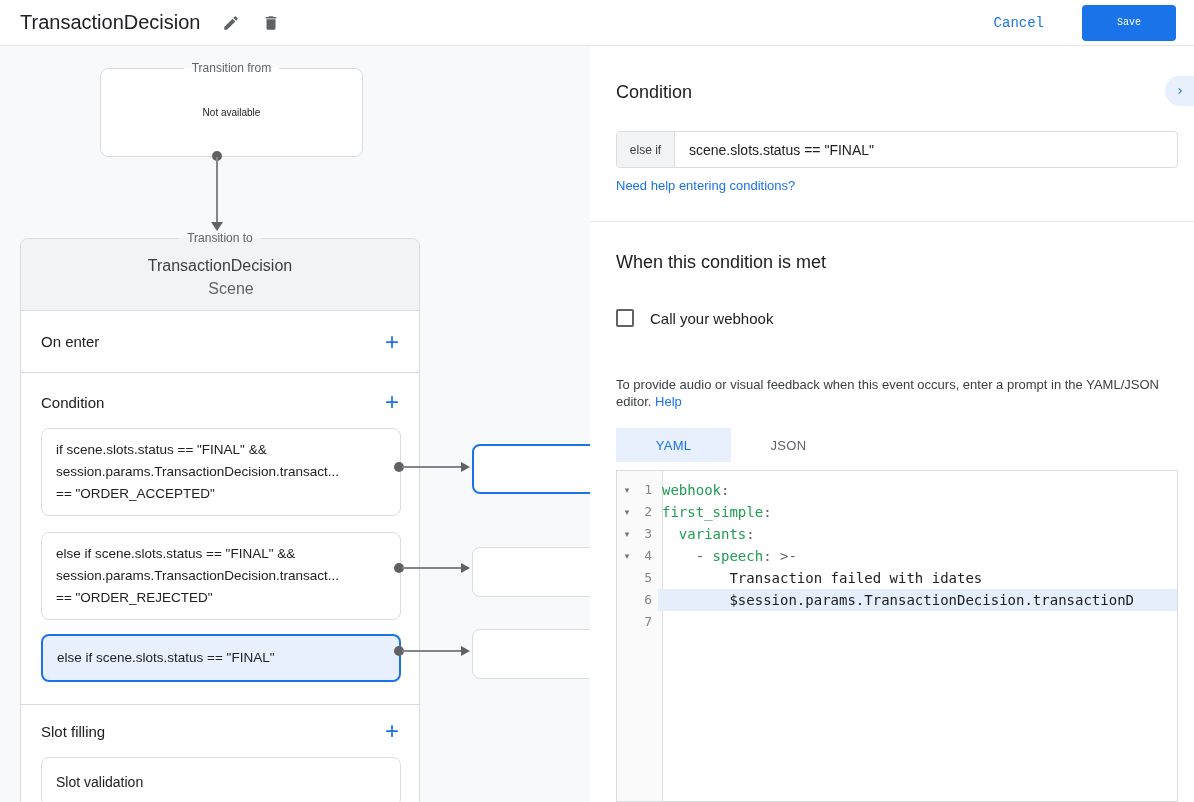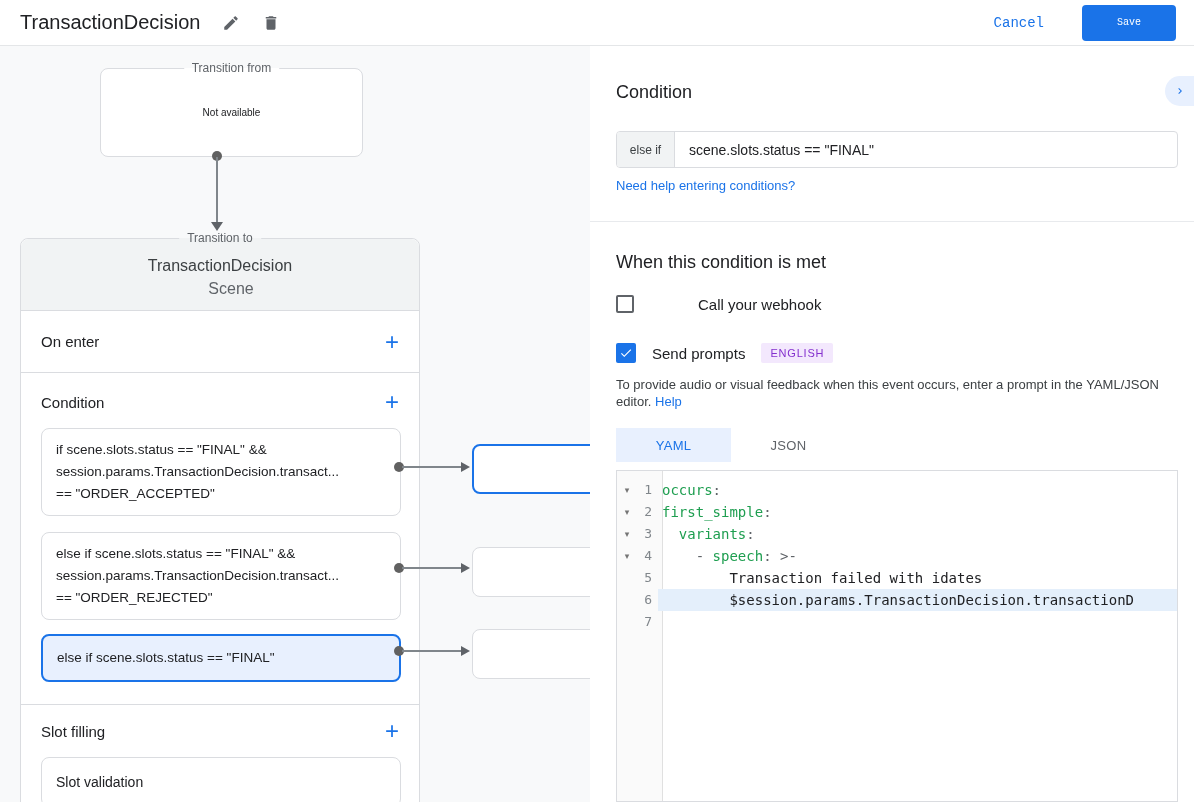--- a/index.html
+++ b/index.html
@@ -97,21 +97,21 @@
   }
   .cond-prefix {
     width:58px; background:#f1f3f4; border-right:1px solid #dadce0; border-radius:3px 0 0 3px;
     display:flex; align-items:center; justify-content:center; font-size:12px; color:#3c4043;
   }
   .cond-value { flex:1; display:flex; align-items:center; padding-left:14px; font-size:14px; color:#202124; }
   .help-link { position:absolute; left:26px; top:132px; font-size:13px; color:#1a73e8; cursor:pointer; }
   .panel-divider { position:absolute; left:0; top:175px; width:604px; height:1px; background:#e8eaed; }
   .when-heading { position:absolute; left:26px; top:206px; font-size:18px; color:#202124; }
   .check-row { position:absolute; left:26px; display:flex; align-items:center; }
-  .row-webhook { top:249px;gap:48px; }
+  .row-webhook { top:263px; }
   .row-prompts { top:297px; }
   .checkbox {
     width:18px; height:18px; border:2px solid #5f6368; border-radius:2px; background:#fff; cursor:pointer; flex:none;
   }
   .checkbox.checked {
     width:20px; height:20px; border:none; background:#1a73e8;
     display:flex; align-items:center; justify-content:center;
   }
   .check-label { font-size:15px; font-weight:500; color:#202124; margin-left:16px; }
   .lang-badge {
@@ -252,44 +252,35 @@
 
     <div class="panel-divider"></div>
 
     <div class="when-heading">When this condition is met</div>
 
     <div class="check-row row-webhook">
       <div class="checkbox"></div>
       <span class="check-label">Call your webhook</span>
     </div>
 
-    <div class="check-row row-prompts">
-      <div class="checkbox checked">
-        <svg width="14" height="14" viewBox="0 0 24 24">
-            <path d="M9 16.17L4.83 12l-1.42 1.41L9 19 21 7l-1.41-1.41z" fill="#ffffff"></path>
-          </svg>
-      </div>
-      <span class="check-label">Send prompts</span>
-      <span class="lang-badge">ENGLISH</span>
-    </div>
 
     <div class="hint"><span>To provide audio or visual feedback when this event occurs, enter a prompt in the YAML/JSON editor.</span> <span class="hint-link">Help</span></div>
 
     <div class="tabs">
       <div class="tab active">YAML</div>
       <div class="tab">JSON</div>
     </div>
 
     <div class="editor">
       <div class="gutter-bg"></div>
       <div class="code-lines">
           <div class="ed-row">
             <span class="ed-fold">▾</span>
             <span class="ed-num">1</span>
-            <span class="ed-code"><span class="seg-key">occurs</span><span class="seg-pun">:</span></span>
+            <span class="ed-code"><span class="seg-key">webhook</span><span class="seg-pun">:</span></span>
           </div>
           <div class="ed-row">
             <span class="ed-fold">▾</span>
             <span class="ed-num">2</span>
             <span class="ed-code"><span class="seg-key">first_simple</span><span class="seg-pun">:</span></span>
           </div>
           <div class="ed-row">
             <span class="ed-fold">▾</span>
             <span class="ed-num">3</span>
             <span class="ed-code"><span class="seg-pun">  </span><span class="seg-key">variants</span><span class="seg-pun">:</span></span>

